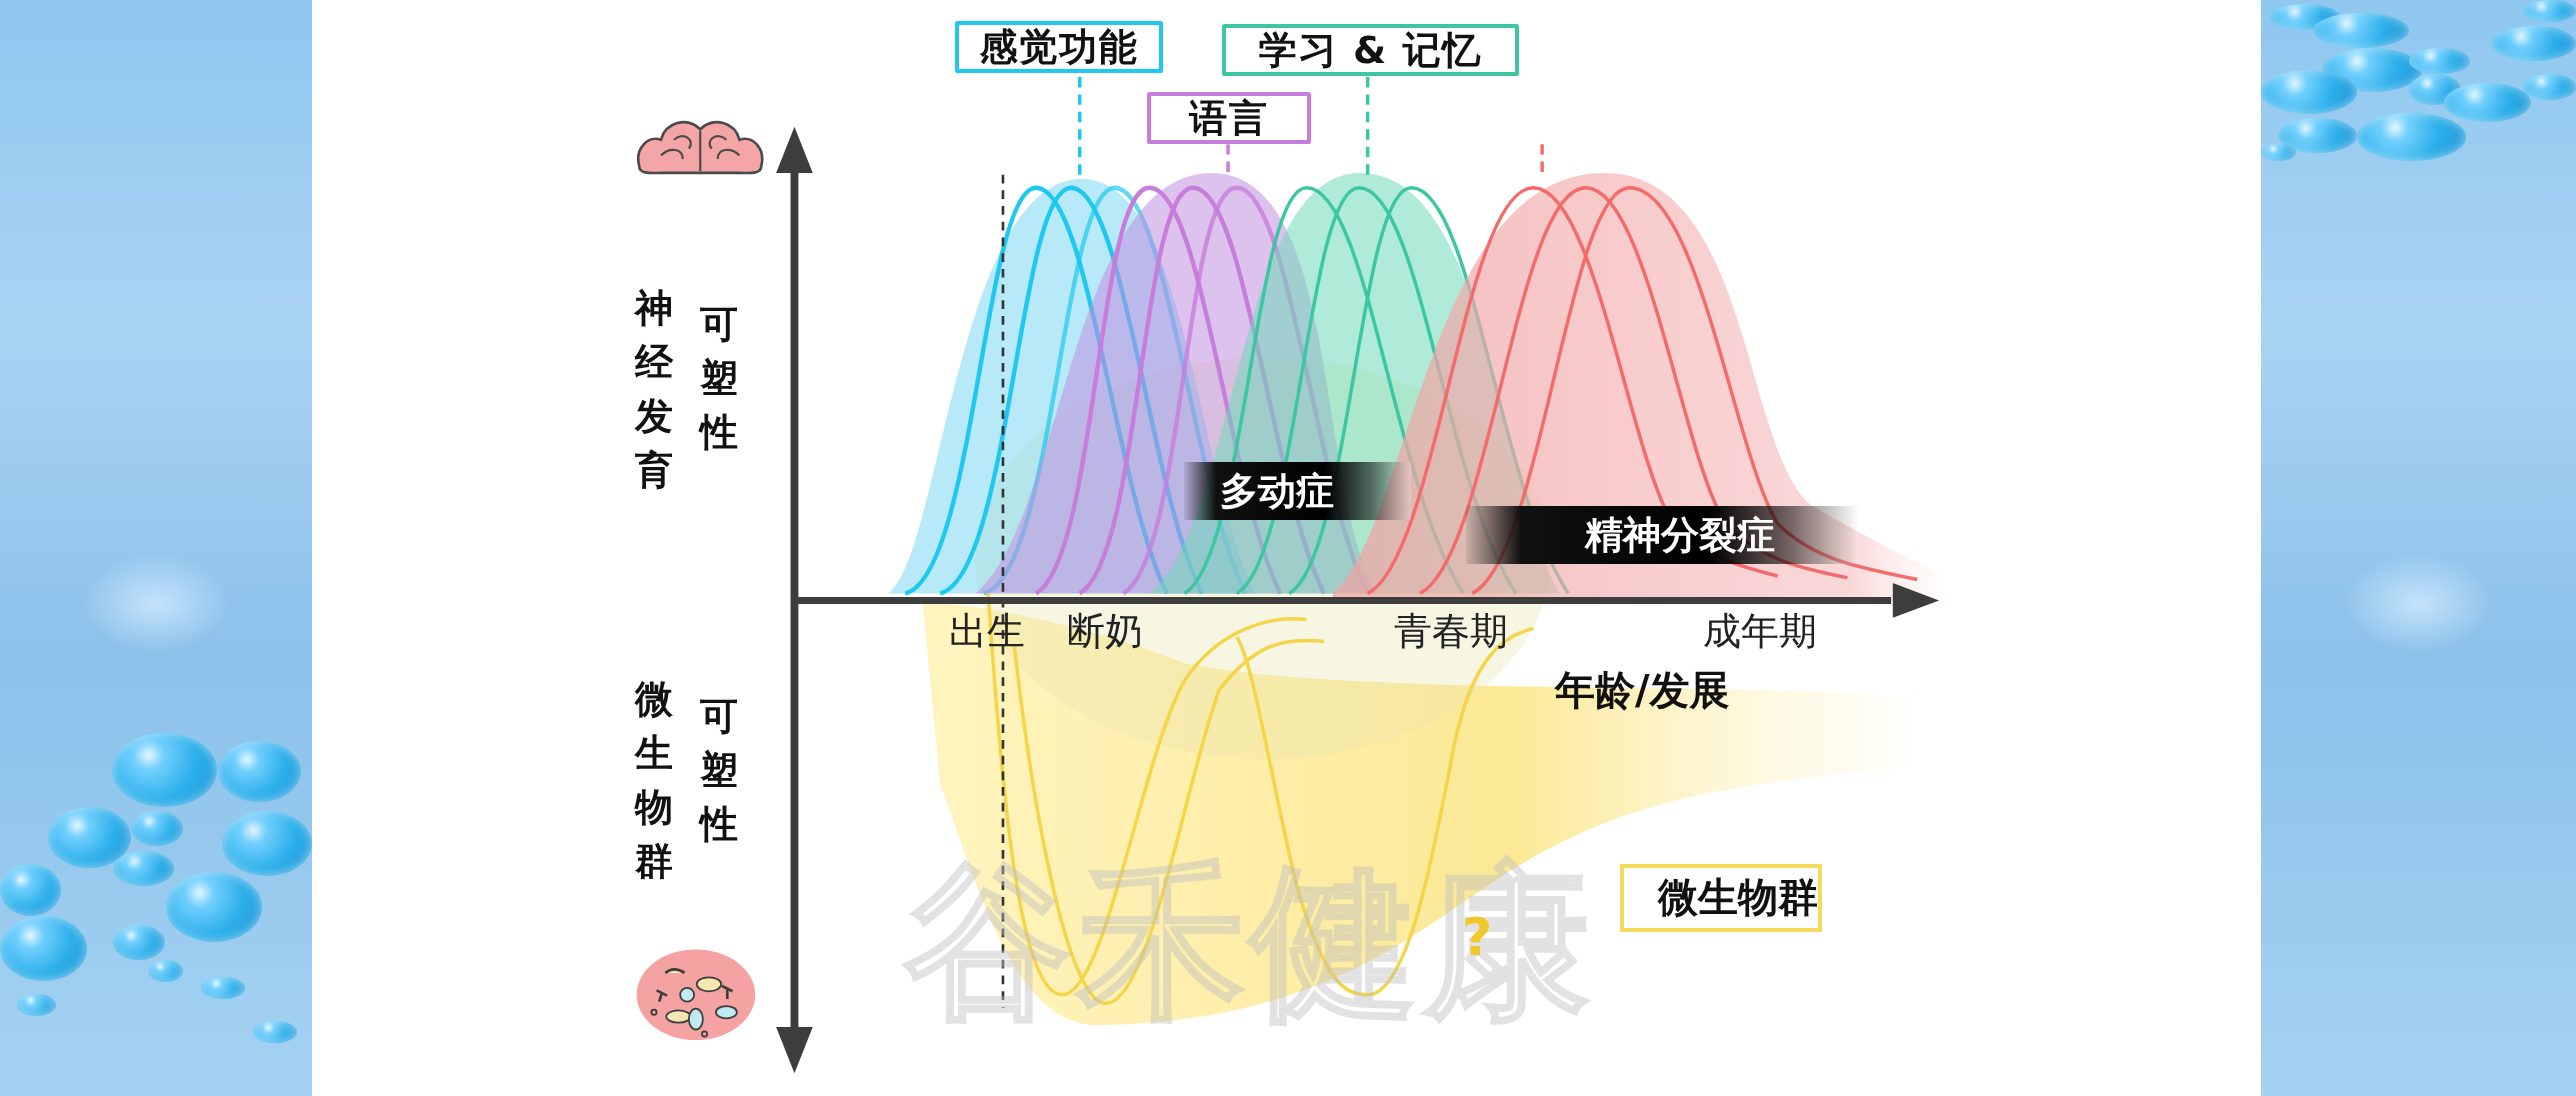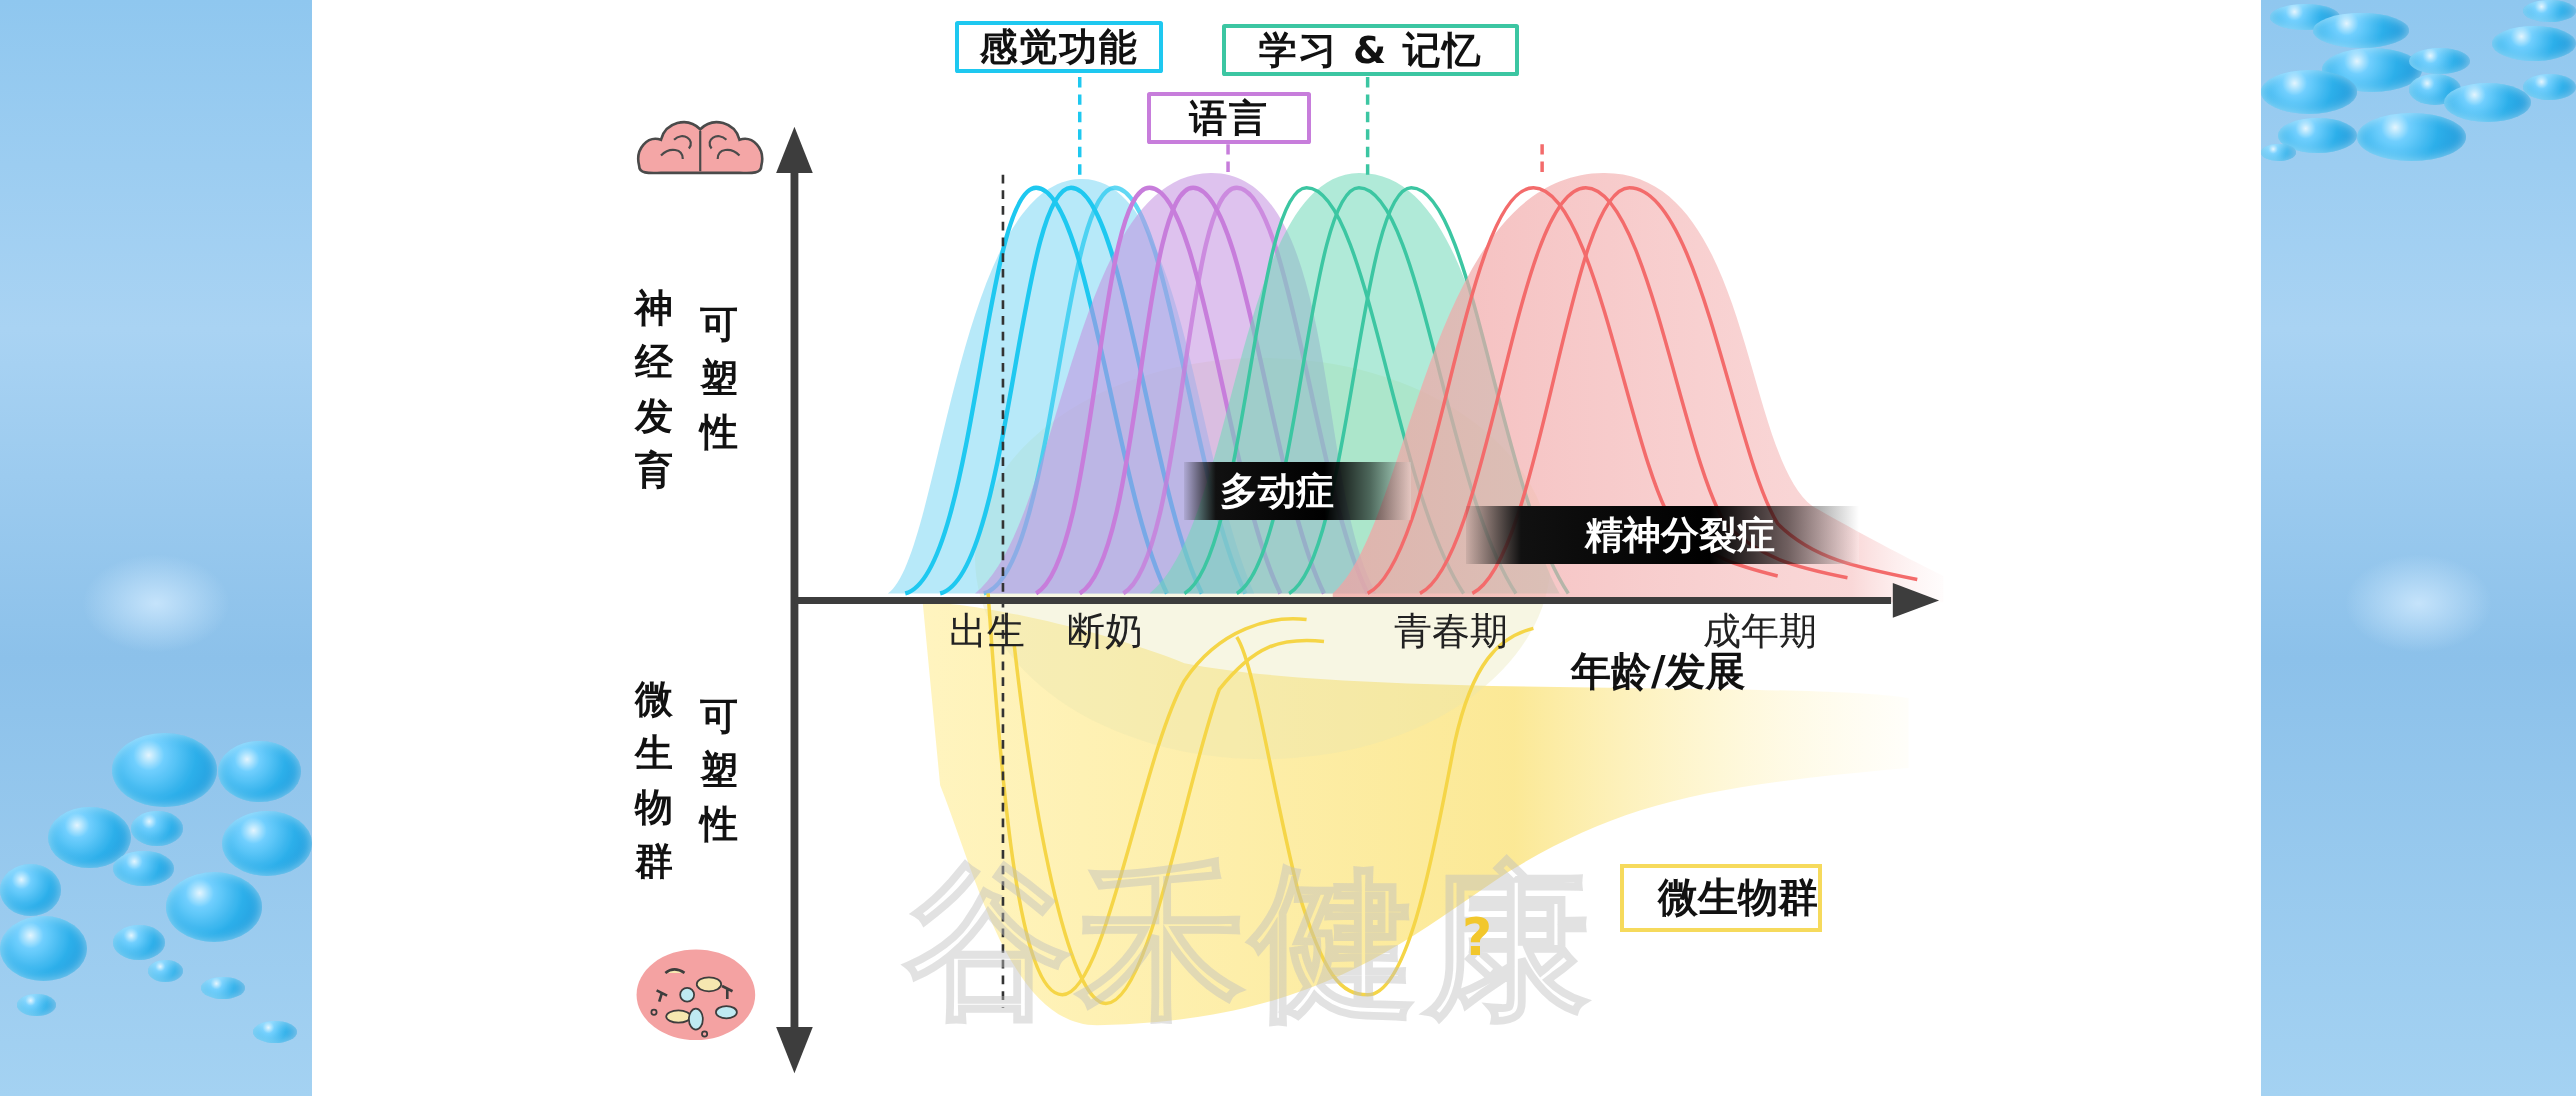--- a/index.html
+++ b/index.html
@@ -215,21 +215,21 @@
   <div class="vlabel" style="left:381px;top:689px;">
     <div>可</div>
     <div>塑</div>
     <div>性</div>
   </div>
 
   <div class="xtick" style="left:637px;top:606px;">出生</div>
   <div class="xtick" style="left:755px;top:606px;">断奶</div>
   <div class="xtick" style="left:1082px;top:606px;">青春期</div>
   <div class="xtick" style="left:1391px;top:606px;">成年期</div>
-  <div class="xaxis-title" style="left:1243px;top:644px;margin-left:16px;">年龄/发展</div>
+  <div class="xaxis-title" style="left:1243px;top:663px;">年龄/发展</div>
 
   <div class="watermark" style="left:593px;top:833px;">谷禾健康</div>
 
   <div class="qmark" style="left:1150px;top:907px;">?</div>
 
   <div class="legend-box" style="left:1308px;top:864px;width:202px;height:68px;">微生物群</div>
 </div>
 
 
 </body></html>

